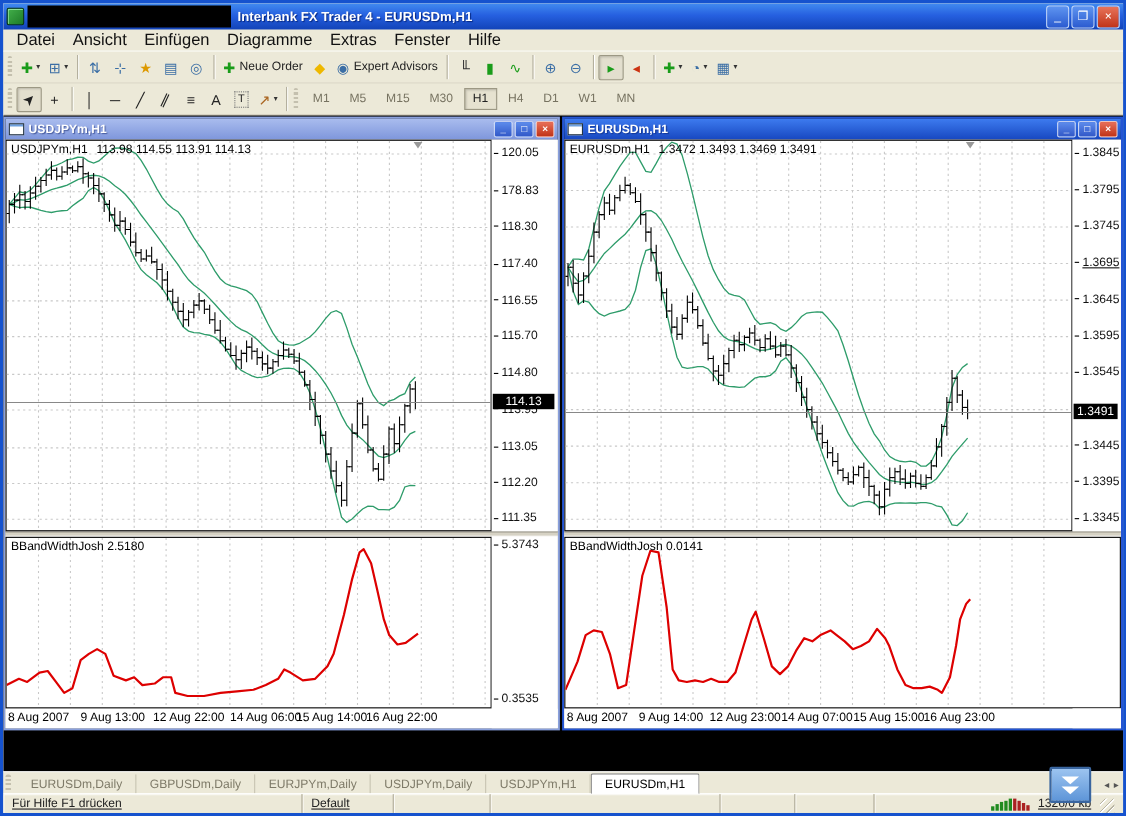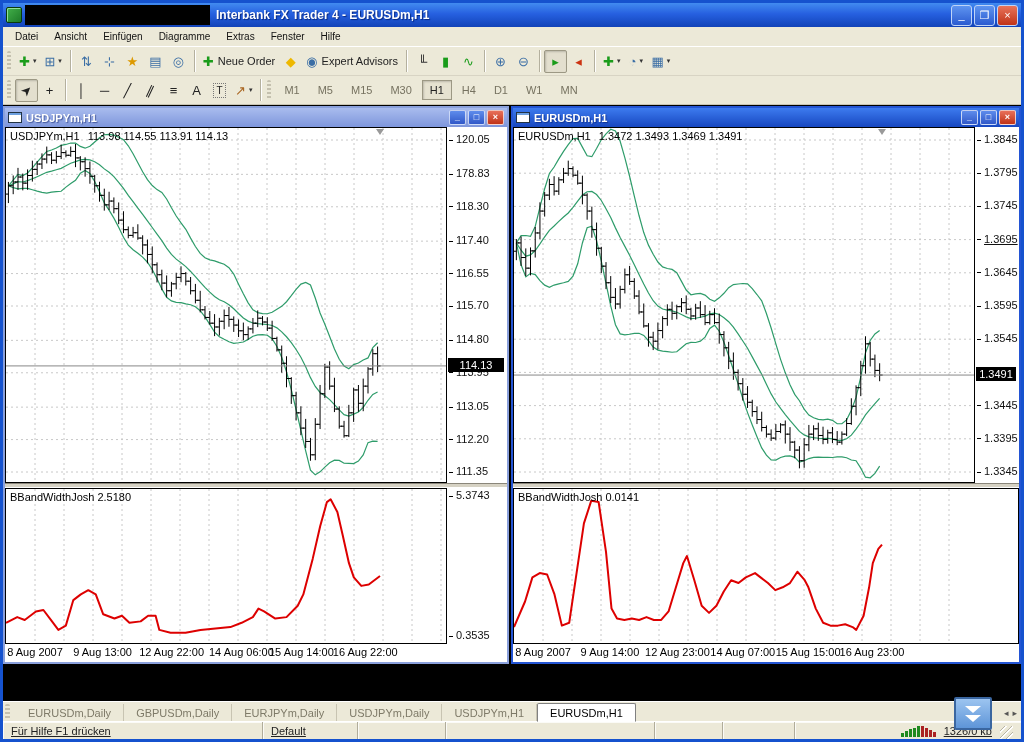--- a/index.html
+++ b/index.html
@@ -11,21 +11,21 @@
     background:linear-gradient(180deg,#418BF0 0%,#2660E0 45%,#1243B8 100%);}
   #app-icon{width:16px;height:16px;margin-right:3px;border:1px solid #0a3a0a;border-radius:2px;
     background:linear-gradient(135deg,#43b04a,#1d7a28);box-shadow:inset 1px 1px 0 #8fe09a;}
   #redacted{width:185px;height:20px;background:#000;margin-right:6px;}
   #title-text{color:#fff;font-weight:bold;font-size:12px;text-shadow:1px 1px 1px #07277e;flex:1;white-space:nowrap;}
   .win-btn{width:21px;height:21px;margin-left:2px;border-radius:3px;border:1px solid #BFD4F8;color:#fff;
     font-size:11px;line-height:18px;text-align:center;background:linear-gradient(180deg,#5E94F0,#2B5BD0);}
   .win-btn.close{background:linear-gradient(180deg,#E8745A,#C03318);}
 
   
-  #menubar{height:20px;display:flex;align-items:center;font-size:10px;background:#ECE9D8;padding-left:4px;
+  #menubar{height:20px;display:flex;align-items:center;font-size:15px;background:#ECE9D8;padding-left:4px;
     border-bottom:1px solid #fff;}
   .menu-item{padding:2px 8px;color:#111;}
   .toolbar{display:flex;align-items:center;background:#ECE9D8;padding-left:2px;}
   #toolbar1{height:29px;border-bottom:1px solid #D8D4C4;}
   #toolbar2{height:29px;border-bottom:1px solid #C8C4B4;}
   .grip{width:4px;height:20px;margin:0 4px 0 2px;border-radius:2px;
     background:repeating-linear-gradient(180deg,#C4C0AE 0 2px,#ECE9D8 2px 4px);}
   .tsep{width:1px;height:22px;background:#B4B09E;box-shadow:1px 0 0 #fff;margin:0 4px;}
   .tb{height:23px;min-width:23px;display:flex;align-items:center;justify-content:center;padding:0 3px;
     border:1px solid transparent;border-radius:2px;}
@@ -80,21 +80,21 @@
   .tab{font-size:11px;color:#7E7A68;padding:3px 12px 2px;border-right:1px solid #C8C4B2;white-space:nowrap;}
   .tab.active{background:#fff;color:#000;border:1px solid #808080;border-bottom:1px solid #fff;
     border-radius:2px 2px 0 0;margin-bottom:-1px;}
   .tab-arrows{margin-left:auto;display:flex;gap:4px;align-items:center;padding-bottom:3px;}
   .tab-arrow{font-size:9px;color:#555;}
   #statusbar{height:18px;background:#ECE9D8;display:flex;align-items:center;font-size:11px;color:#222;
     border-top:1px solid #fff;text-decoration:underline;}
   .sb-seg{height:100%;display:flex;align-items:center;padding:0 8px;border-left:1px solid #B0AC9A;
     box-shadow:inset 1px 1px 0 rgba(255,255,255,.8);white-space:nowrap;}
   #sb-help{flex:1;border-left:none;}
-  .sb-w95{width:95px;} .sb-w88{width:88px;} .sb-w209{width:209px;} .sb-w68{width:68px;} .sb-w72{width:72px;}
+  .sb-w95{width:83px;} .sb-w88{width:88px;} .sb-w209{width:209px;} .sb-w68{width:68px;} .sb-w72{width:72px;}
   #sb-traffic-seg{width:227px;justify-content:flex-end;gap:8px;}
   #signal{display:flex;align-items:flex-end;gap:1px;height:12px;}
   #signal i{display:block;width:3px;}
   .grip2{width:13px;height:13px;align-self:flex-end;
     background:repeating-linear-gradient(135deg,transparent 0 3px,#B8B4A2 3px 4px,#fff 4px 5px);}
 
   
   #dl-overlay{position:absolute;left:951px;top:694px;width:38px;height:33px;z-index:40;border-radius:2px;
     border:2px solid #3A66A0;background:linear-gradient(180deg,#9CC4F0,#5E95D8);
     display:flex;flex-direction:column;justify-content:center;align-items:center;}

